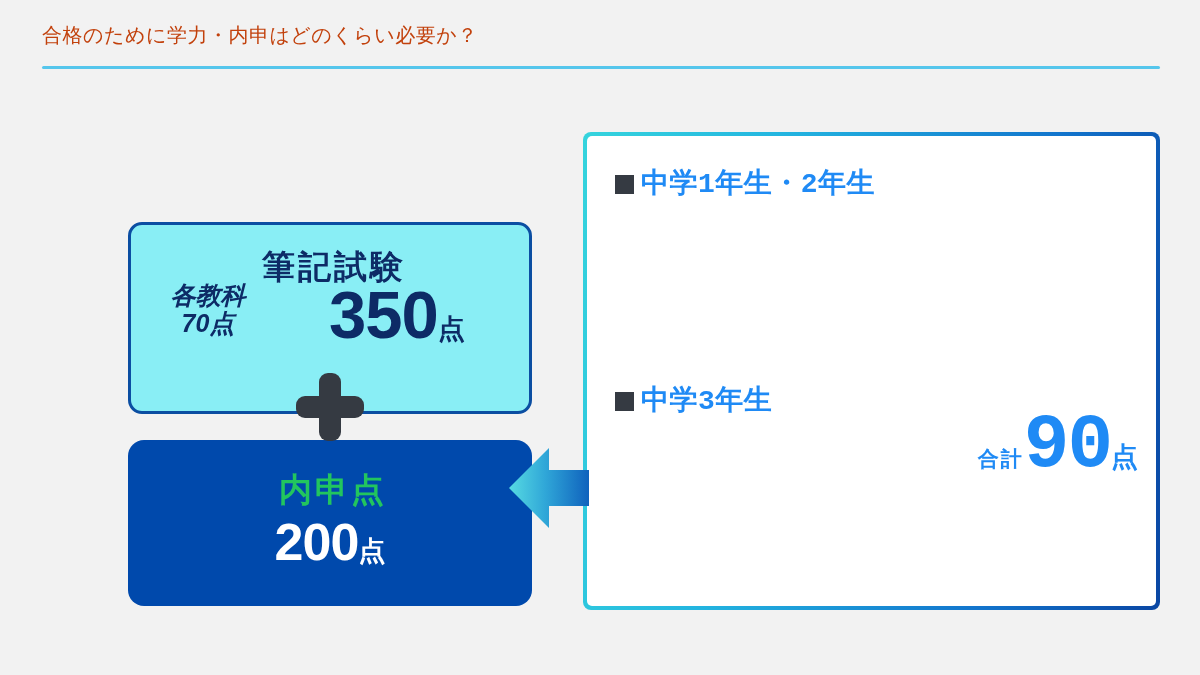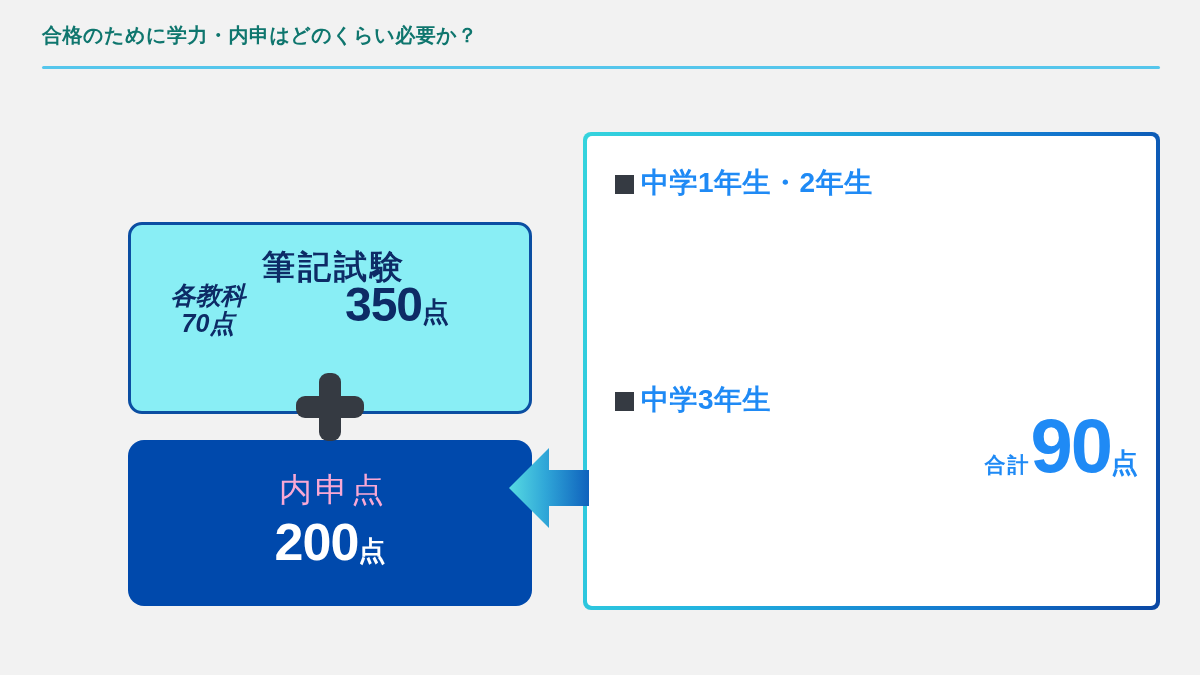--- a/index.html
+++ b/index.html
@@ -20,22 +20,22 @@
     position: absolute;
     left: 0; top: 0;
     width: 1200px;
     height: 70px;
   }
   #page-title {
     position: absolute;
     left: 42px;
     top: 22px;
     font-size: 20px;
-    font-weight: bold;
-    color: #0f766e;
+    font-weight: normal;
+    color: #c2410c;
     letter-spacing: 0.5px;
     white-space: nowrap;
   }
   #title-rule {
     position: absolute;
     left: 42px;
     top: 66px;
     width: 1118px;
     height: 3px;
     background: #55c6ec;
@@ -106,40 +106,40 @@
   #written-exam-total {
     position: absolute;
     left: 128px;
     top: 56px;
     width: 276px;
     text-align: center;
     white-space: nowrap;
     color: #0d2b66;
   }
   #written-exam-total .num {
-    font-size: 48px;
+    font-size: 67px;
     font-weight: bold;
     letter-spacing: -1px;
     line-height: 1;
   }
   #written-exam-total .unit {
     font-size: 27px;
     font-weight: bold;
     vertical-align: baseline;
   }
 
   
   #report-card-label {
     position: absolute;
     left: 0; right: 0;
     top: 28px;
     text-align: center;
     font-size: 33px;
-    font-weight: normal;
-    color: #f9a8d4;
+    font-weight: bold;
+    color: #22c55e;
     letter-spacing: 3px;
     padding-left: 6px;
   }
   #report-card-total {
     position: absolute;
     left: 0; right: 0;
     top: 76px;
     text-align: center;
     white-space: nowrap;
     color: #ffffff;
@@ -196,20 +196,21 @@
   #detail-panel {
     position: absolute;
     left: 583px;
     top: 132px;
     width: 577px;
     height: 478px;
     border-radius: 8px;
     padding: 4px;
     box-sizing: border-box;
     background: linear-gradient(100deg, #35d4dd 0%, #23b5e0 30%, #1275cd 72%, #0a46a3 100%);
+    font-family: Liberation Mono, monospace;
   }
   #detail-panel-inner {
     position: relative;
     width: 100%;
     height: 100%;
     background: #ffffff;
     border-radius: 5px;
     overflow: hidden;
   }
 

